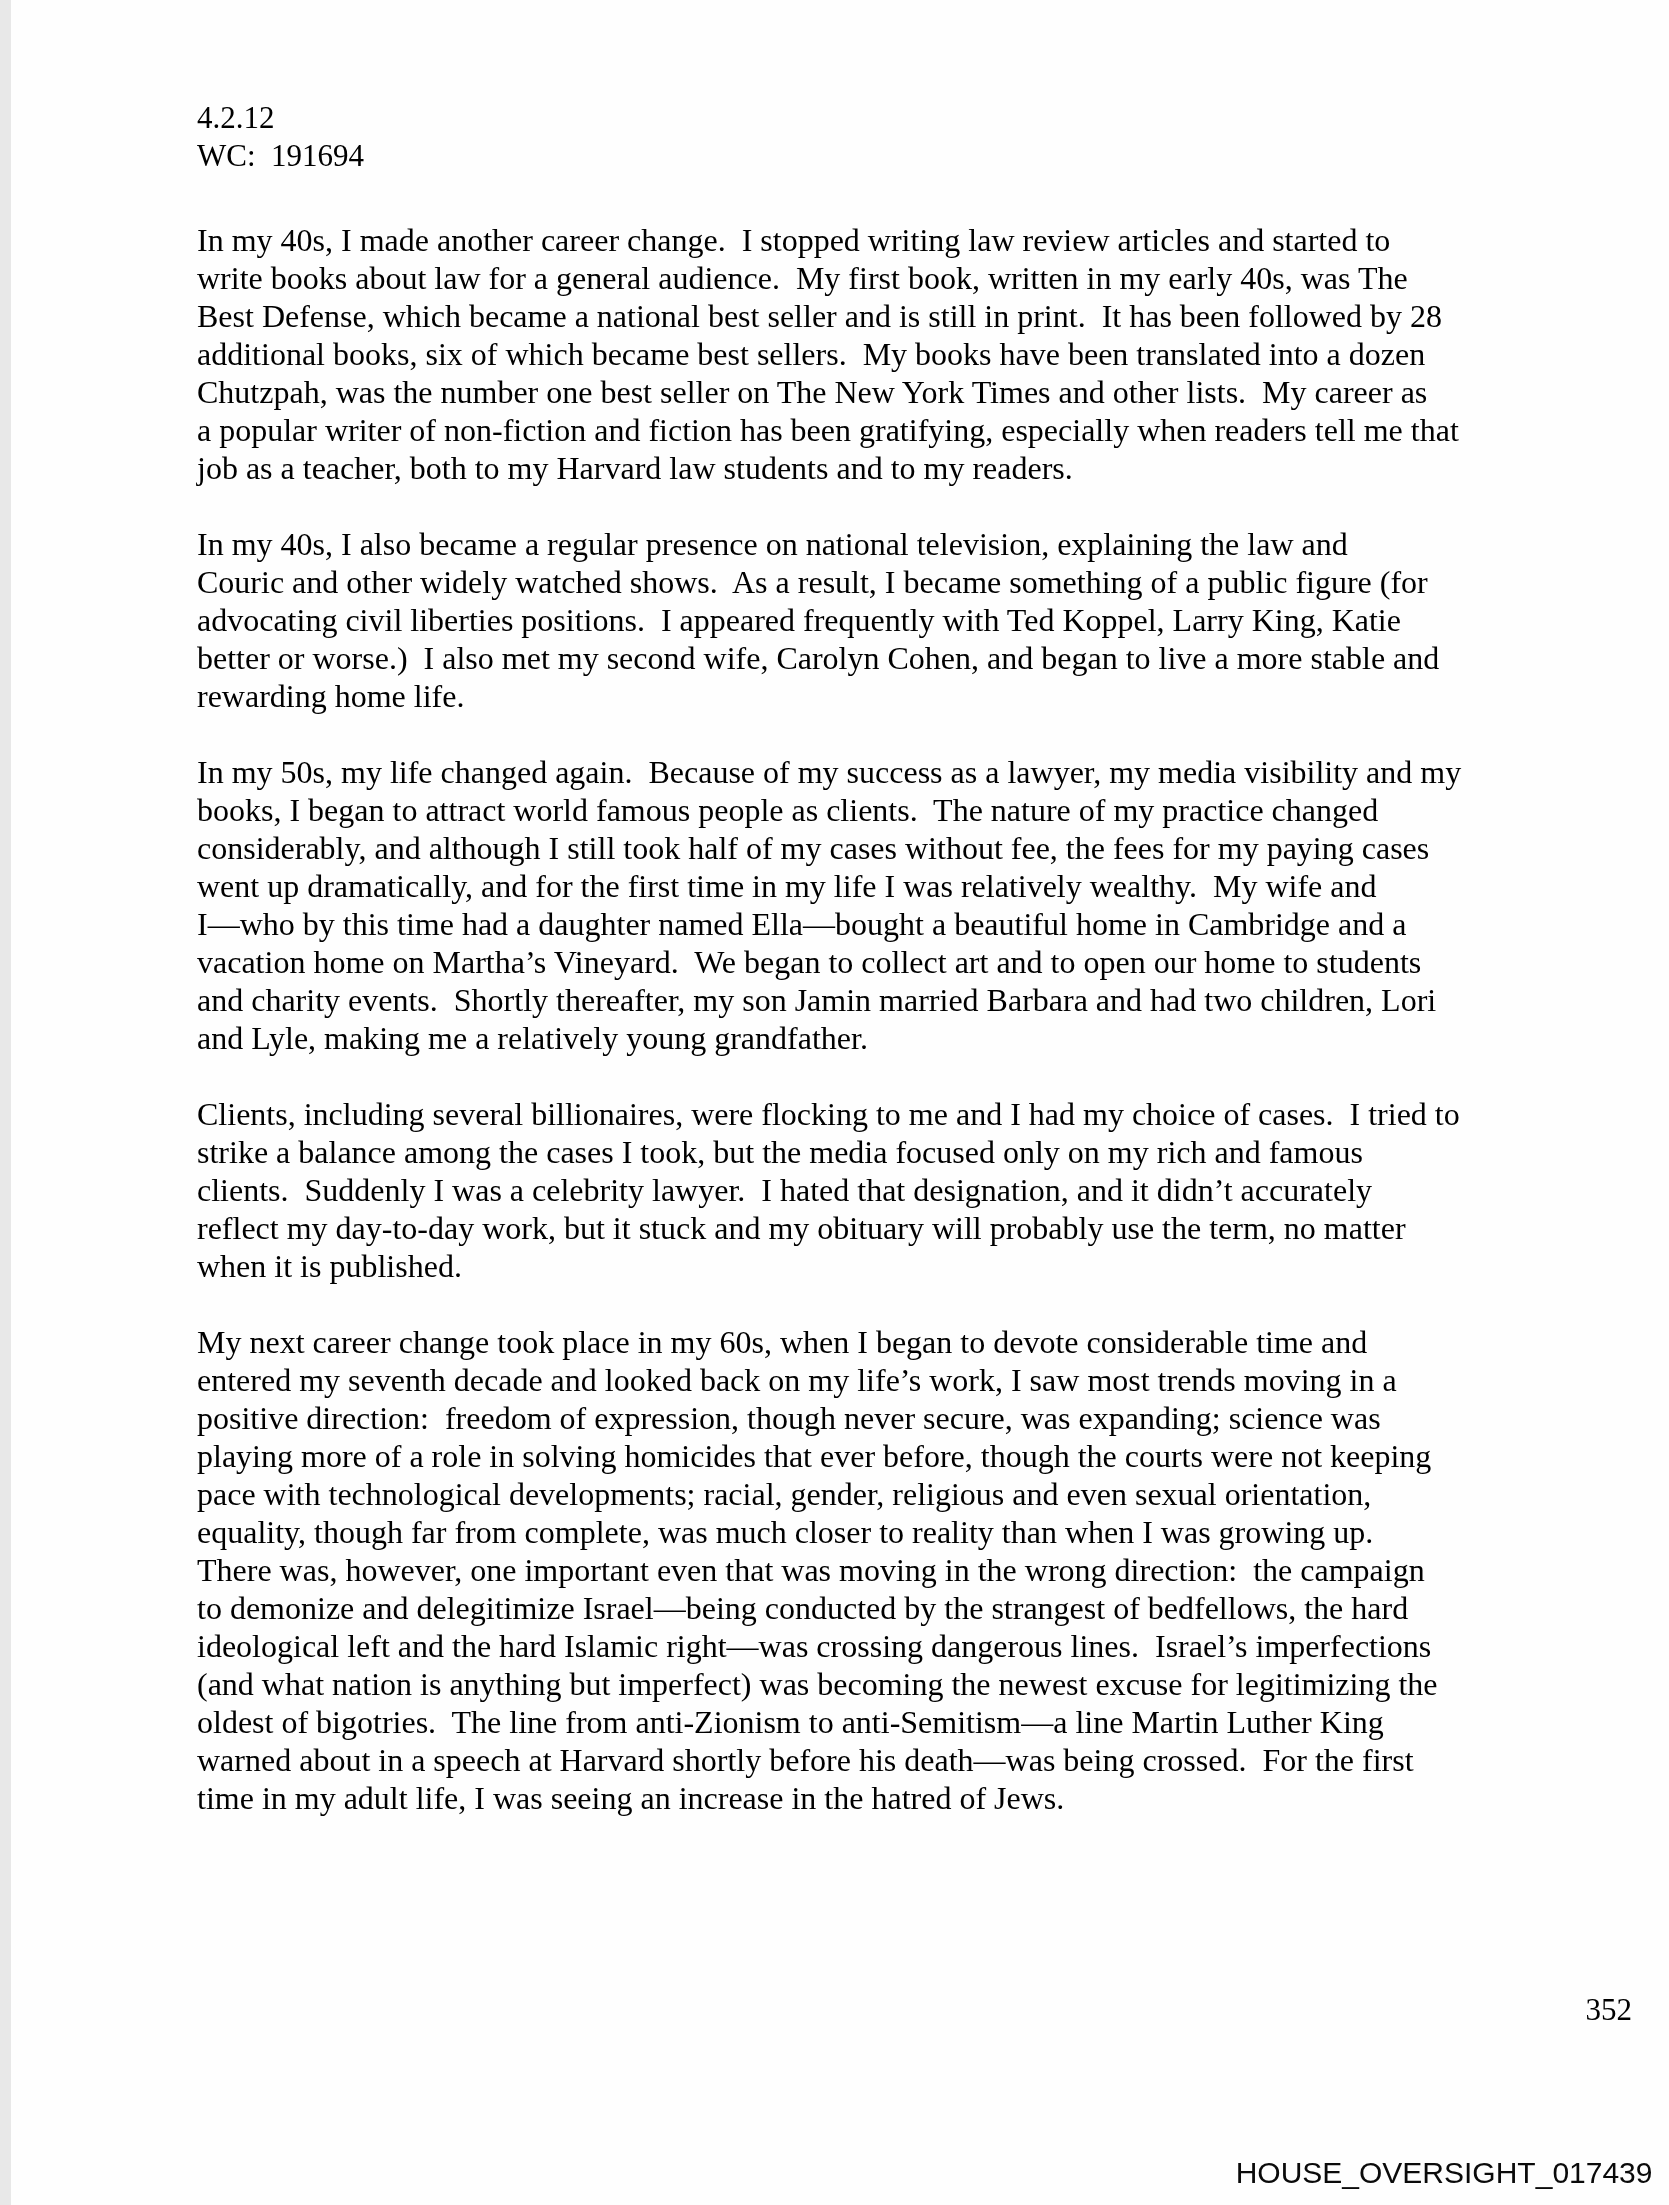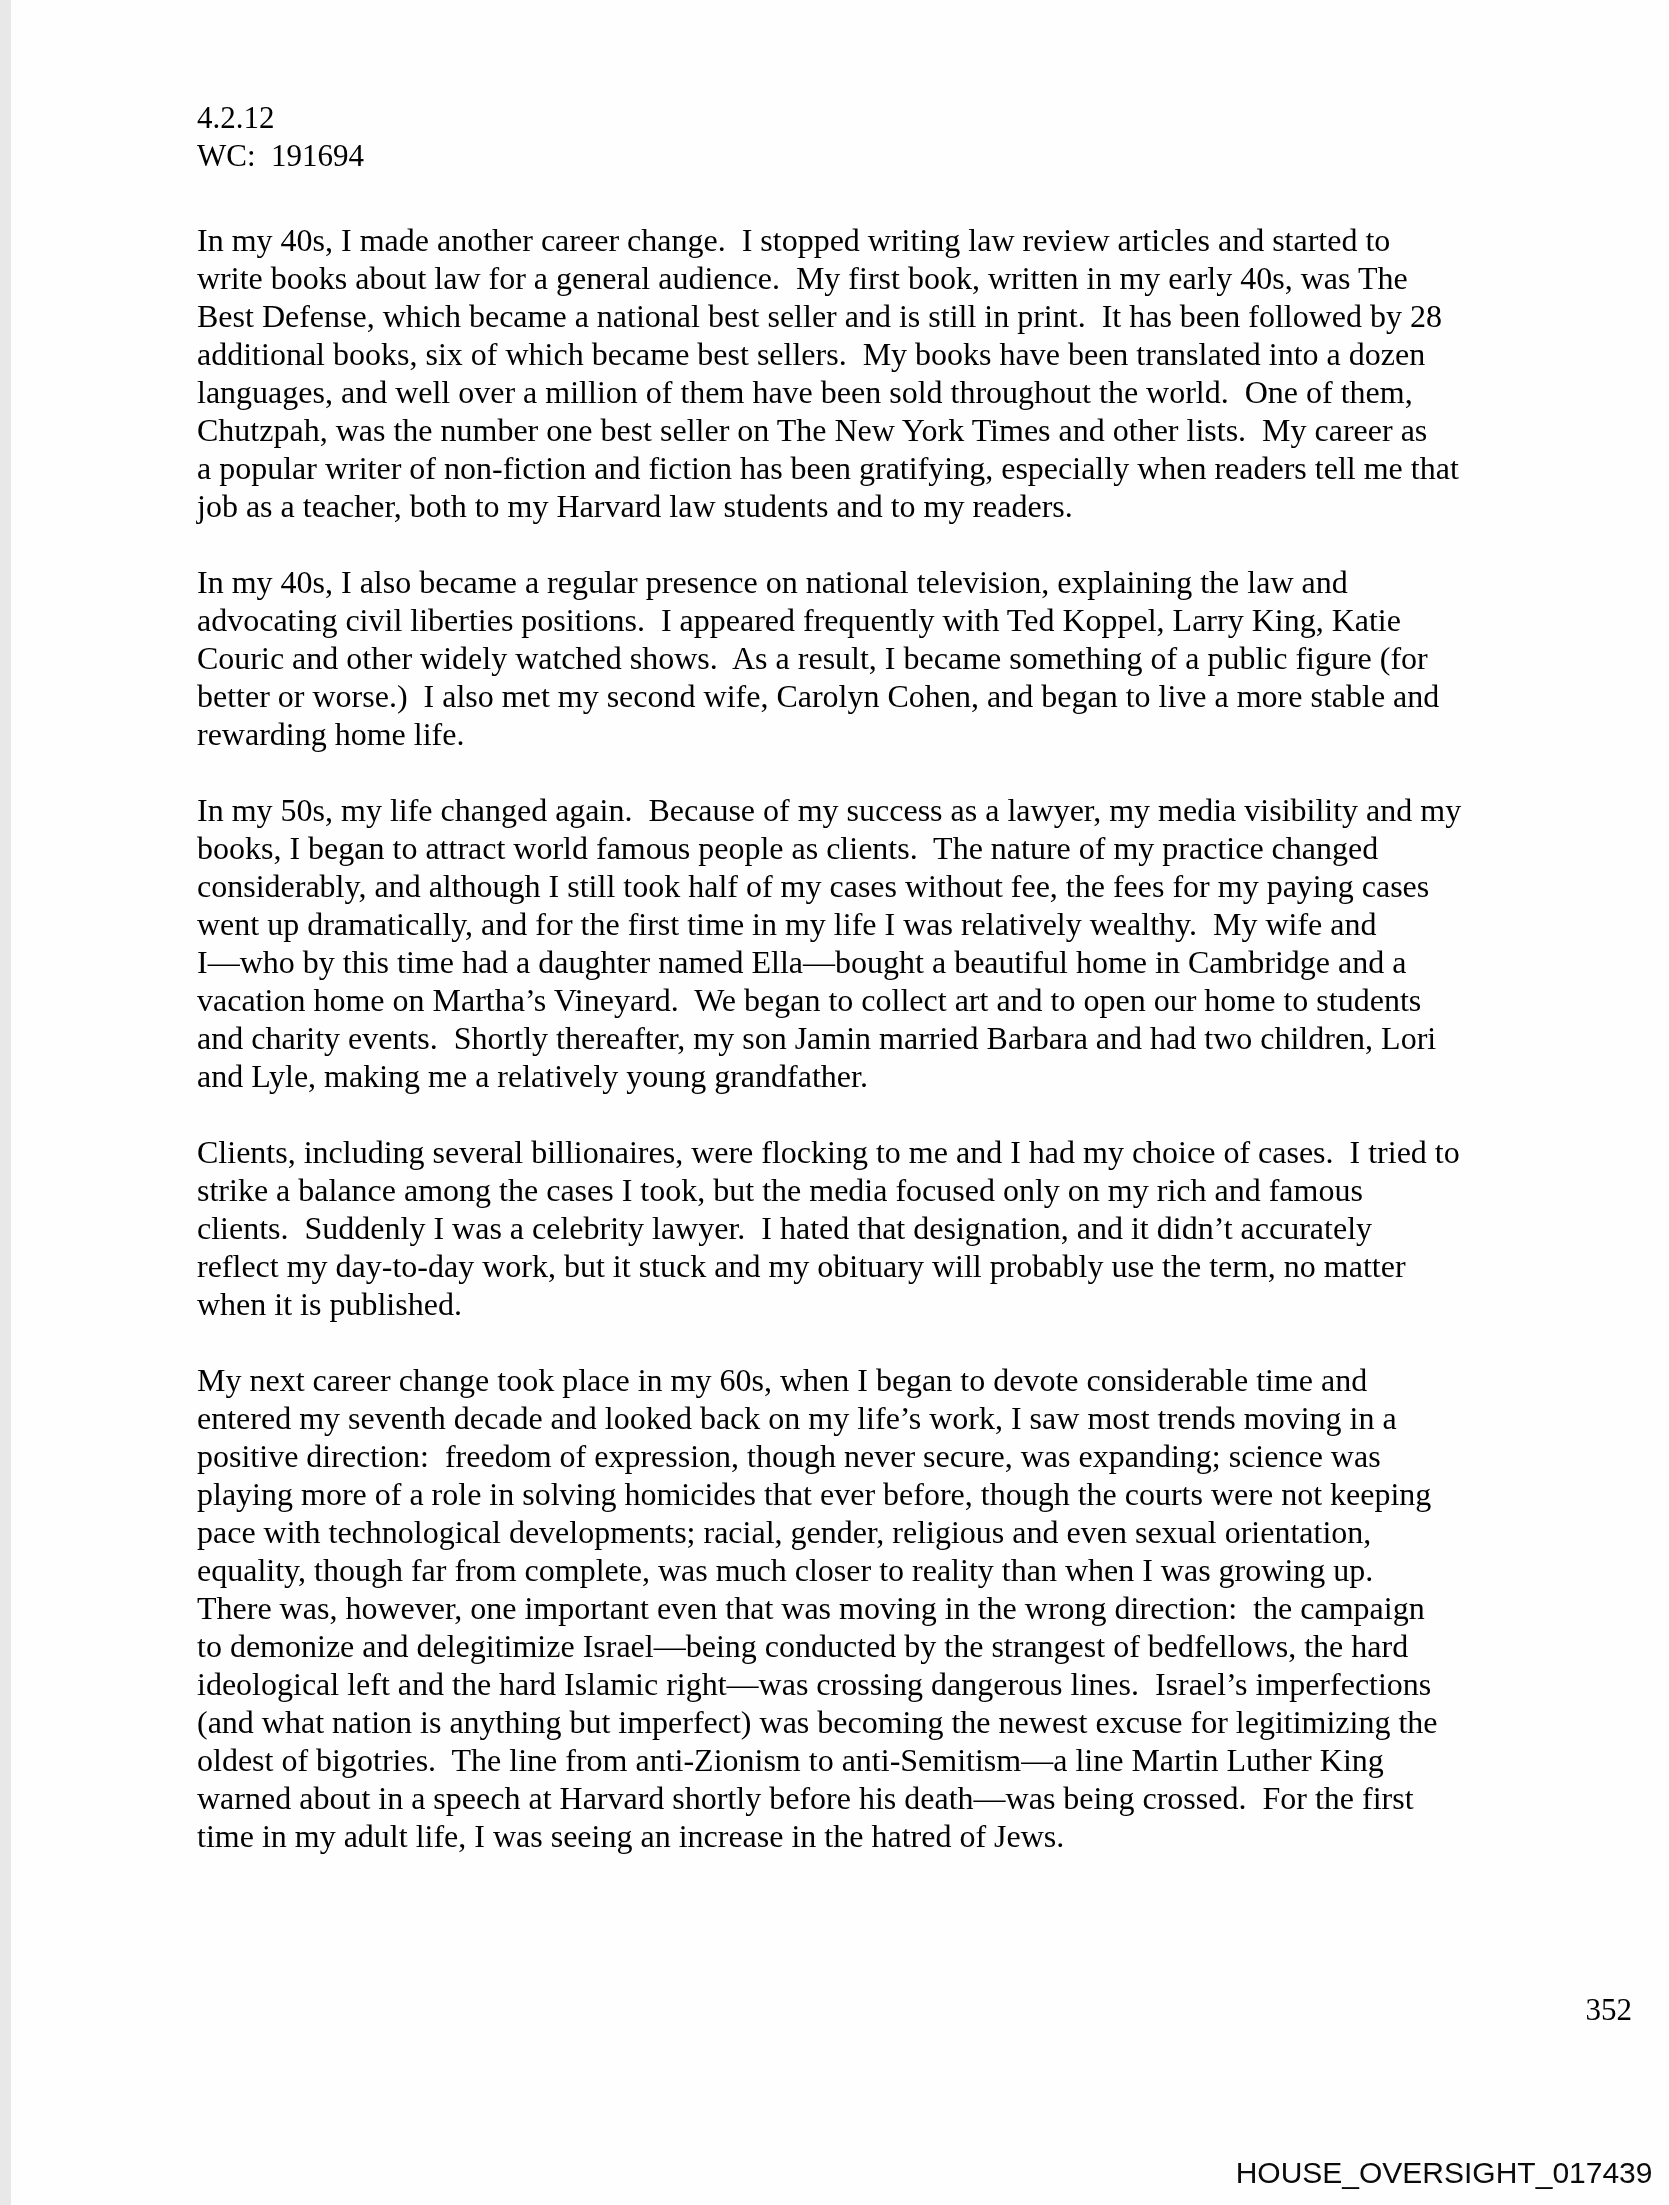--- a/index.html
+++ b/index.html
@@ -72,29 +72,28 @@
     <div class="line">4.2.12</div>
     <div class="line">WC:  191694</div>
   </div>
 
   <div class="doc-body" id="doc-body">
       <div class="paragraph">
         <div class="line">In my 40s, I made another career change.  I stopped writing law review articles and started to</div>
         <div class="line">write books about law for a general audience.  My first book, written in my early 40s, was The</div>
         <div class="line">Best Defense, which became a national best seller and is still in print.  It has been followed by 28</div>
         <div class="line">additional books, six of which became best sellers.  My books have been translated into a dozen</div>
-        <div class="line">languages, and well over a million of them have been sold throughout the world.  One of them,</div>
         <div class="line">Chutzpah, was the number one best seller on The New York Times and other lists.  My career as</div>
         <div class="line">a popular writer of non-fiction and fiction has been gratifying, especially when readers tell me that</div>
         <div class="line">job as a teacher, both to my Harvard law students and to my readers.</div>
       </div>
       <div class="paragraph">
         <div class="line">In my 40s, I also became a regular presence on national television, explaining the law and</div>
+        <div class="line">Couric and other widely watched shows.  As a result, I became something of a public figure (for</div>
         <div class="line">advocating civil liberties positions.  I appeared frequently with Ted Koppel, Larry King, Katie</div>
-        <div class="line">Couric and other widely watched shows.  As a result, I became something of a public figure (for</div>
         <div class="line">better or worse.)  I also met my second wife, Carolyn Cohen, and began to live a more stable and</div>
         <div class="line">rewarding home life.</div>
       </div>
       <div class="paragraph">
         <div class="line">In my 50s, my life changed again.  Because of my success as a lawyer, my media visibility and my</div>
         <div class="line">books, I began to attract world famous people as clients.  The nature of my practice changed</div>
         <div class="line">considerably, and although I still took half of my cases without fee, the fees for my paying cases</div>
         <div class="line">went up dramatically, and for the first time in my life I was relatively wealthy.  My wife and</div>
         <div class="line">I—who by this time had a daughter named Ella—bought a beautiful home in Cambridge and a</div>
         <div class="line">vacation home on Martha’s Vineyard.  We began to collect art and to open our home to students</div>

